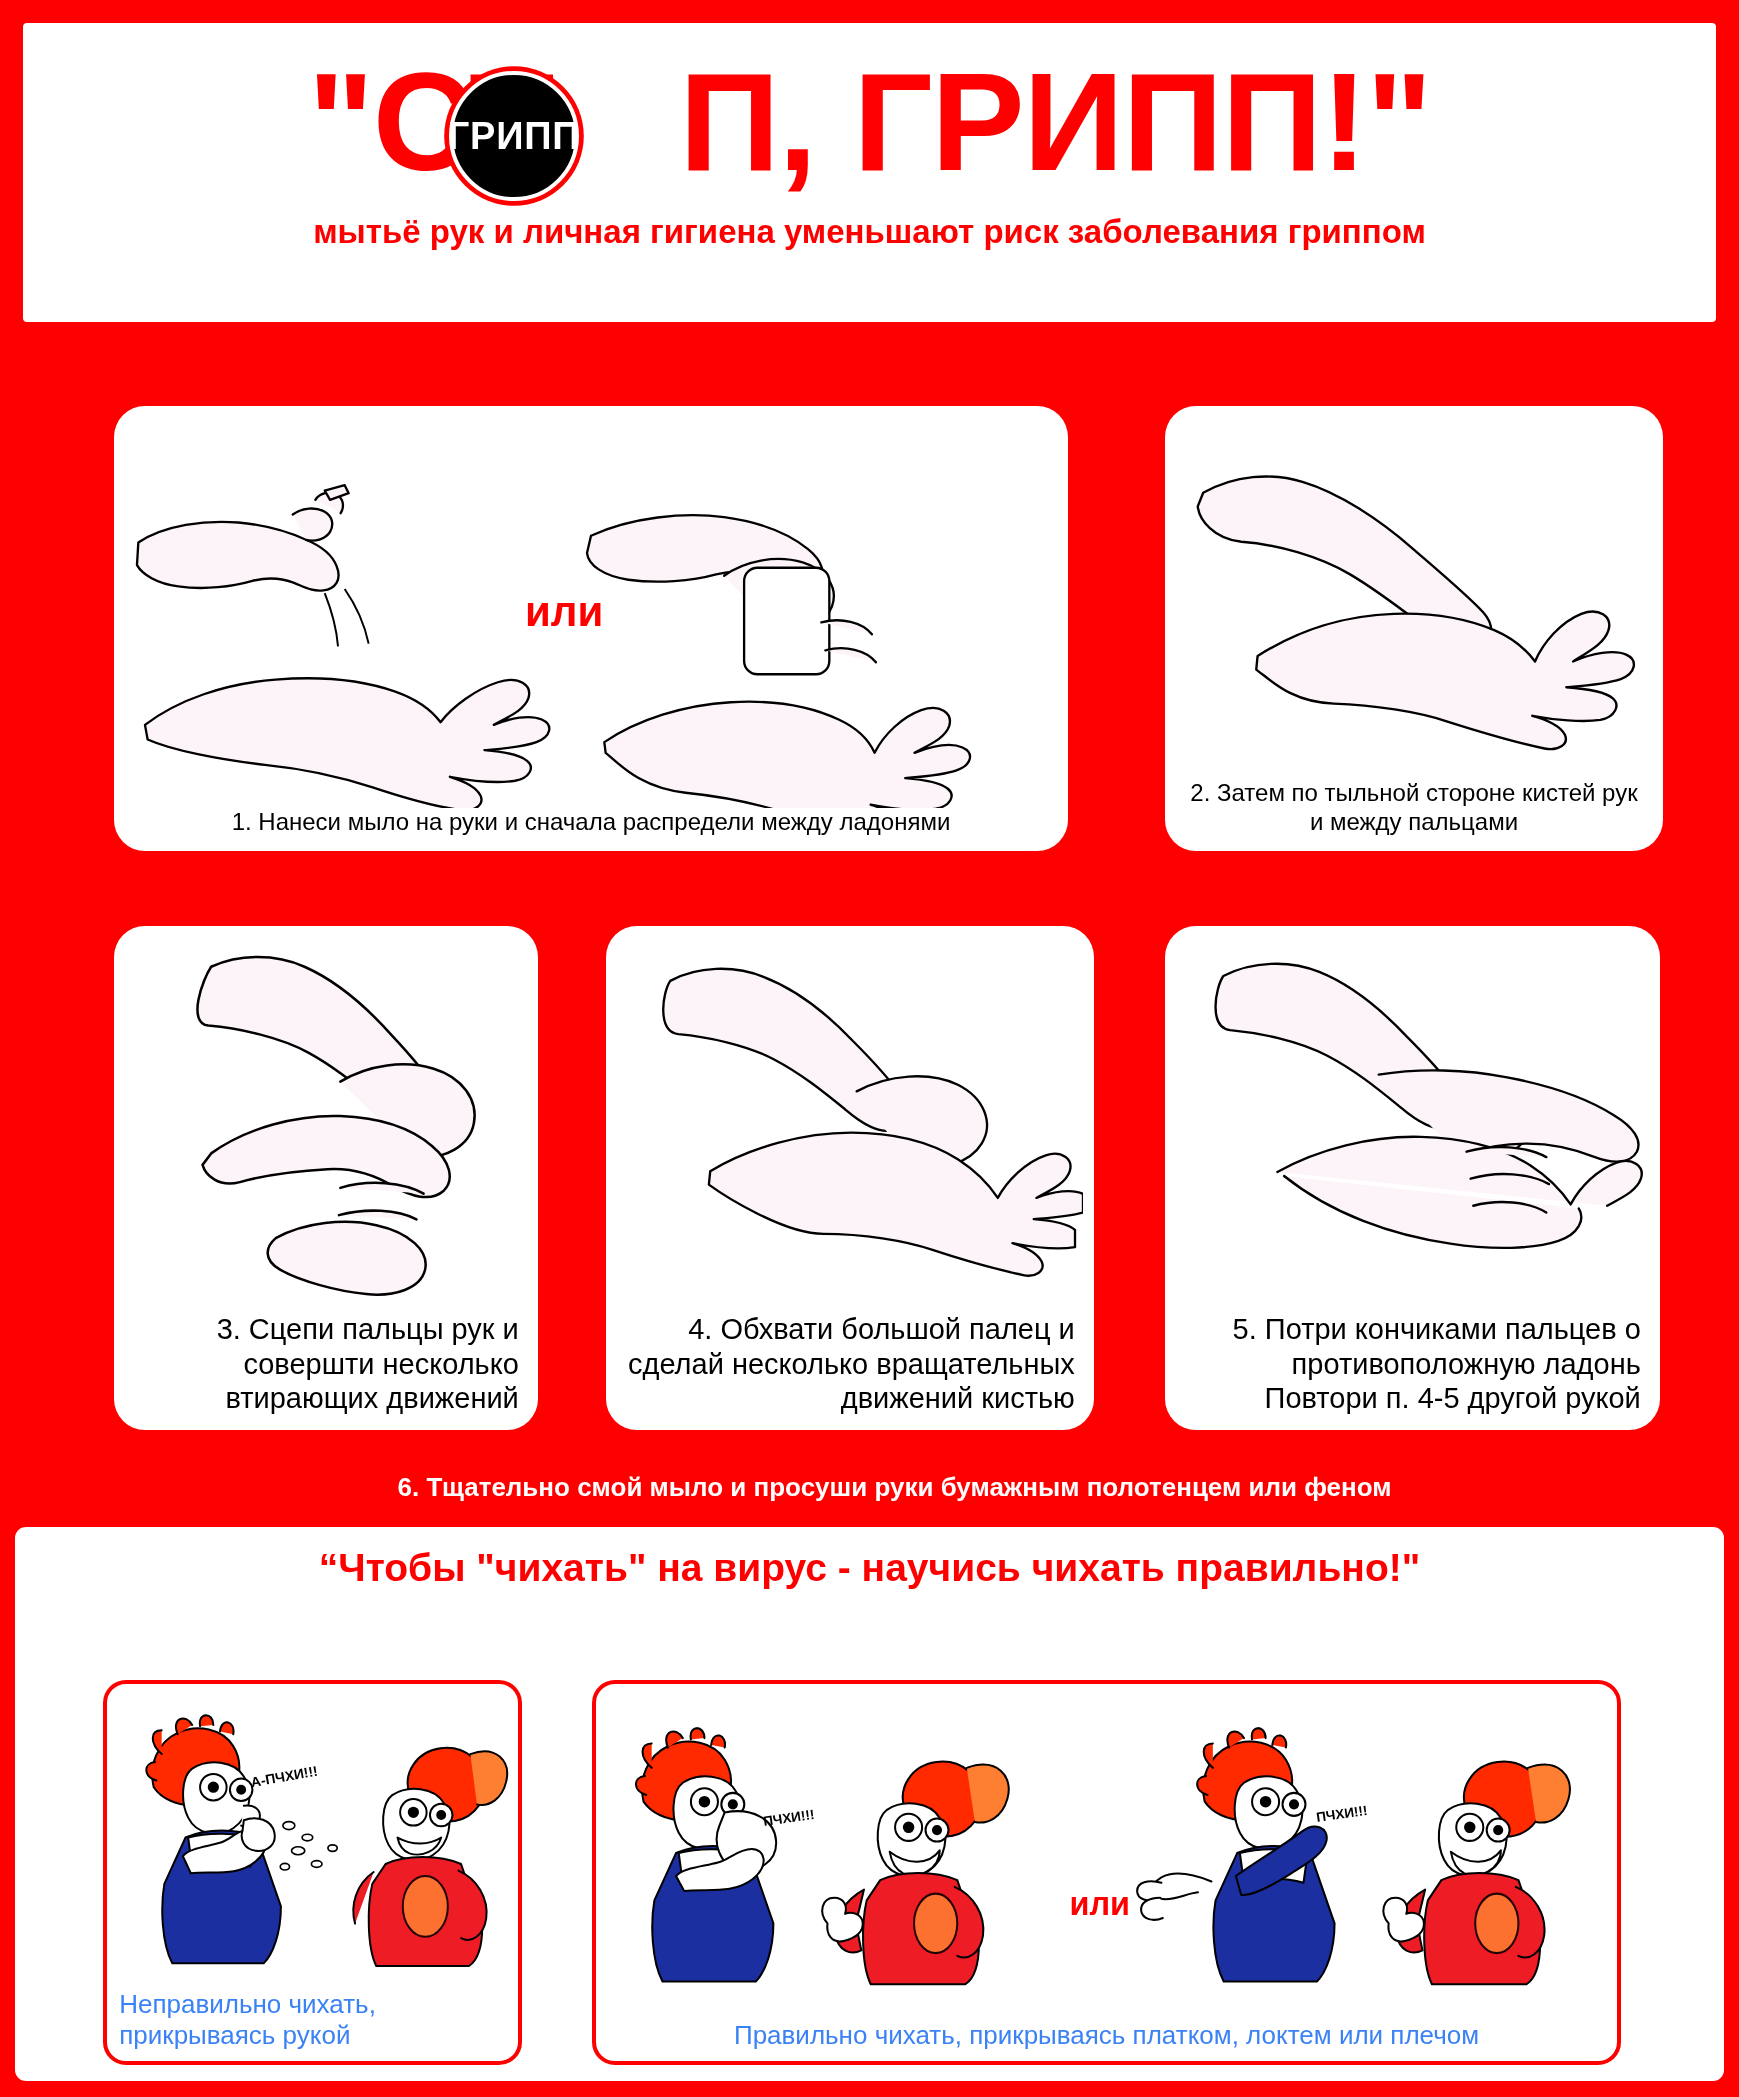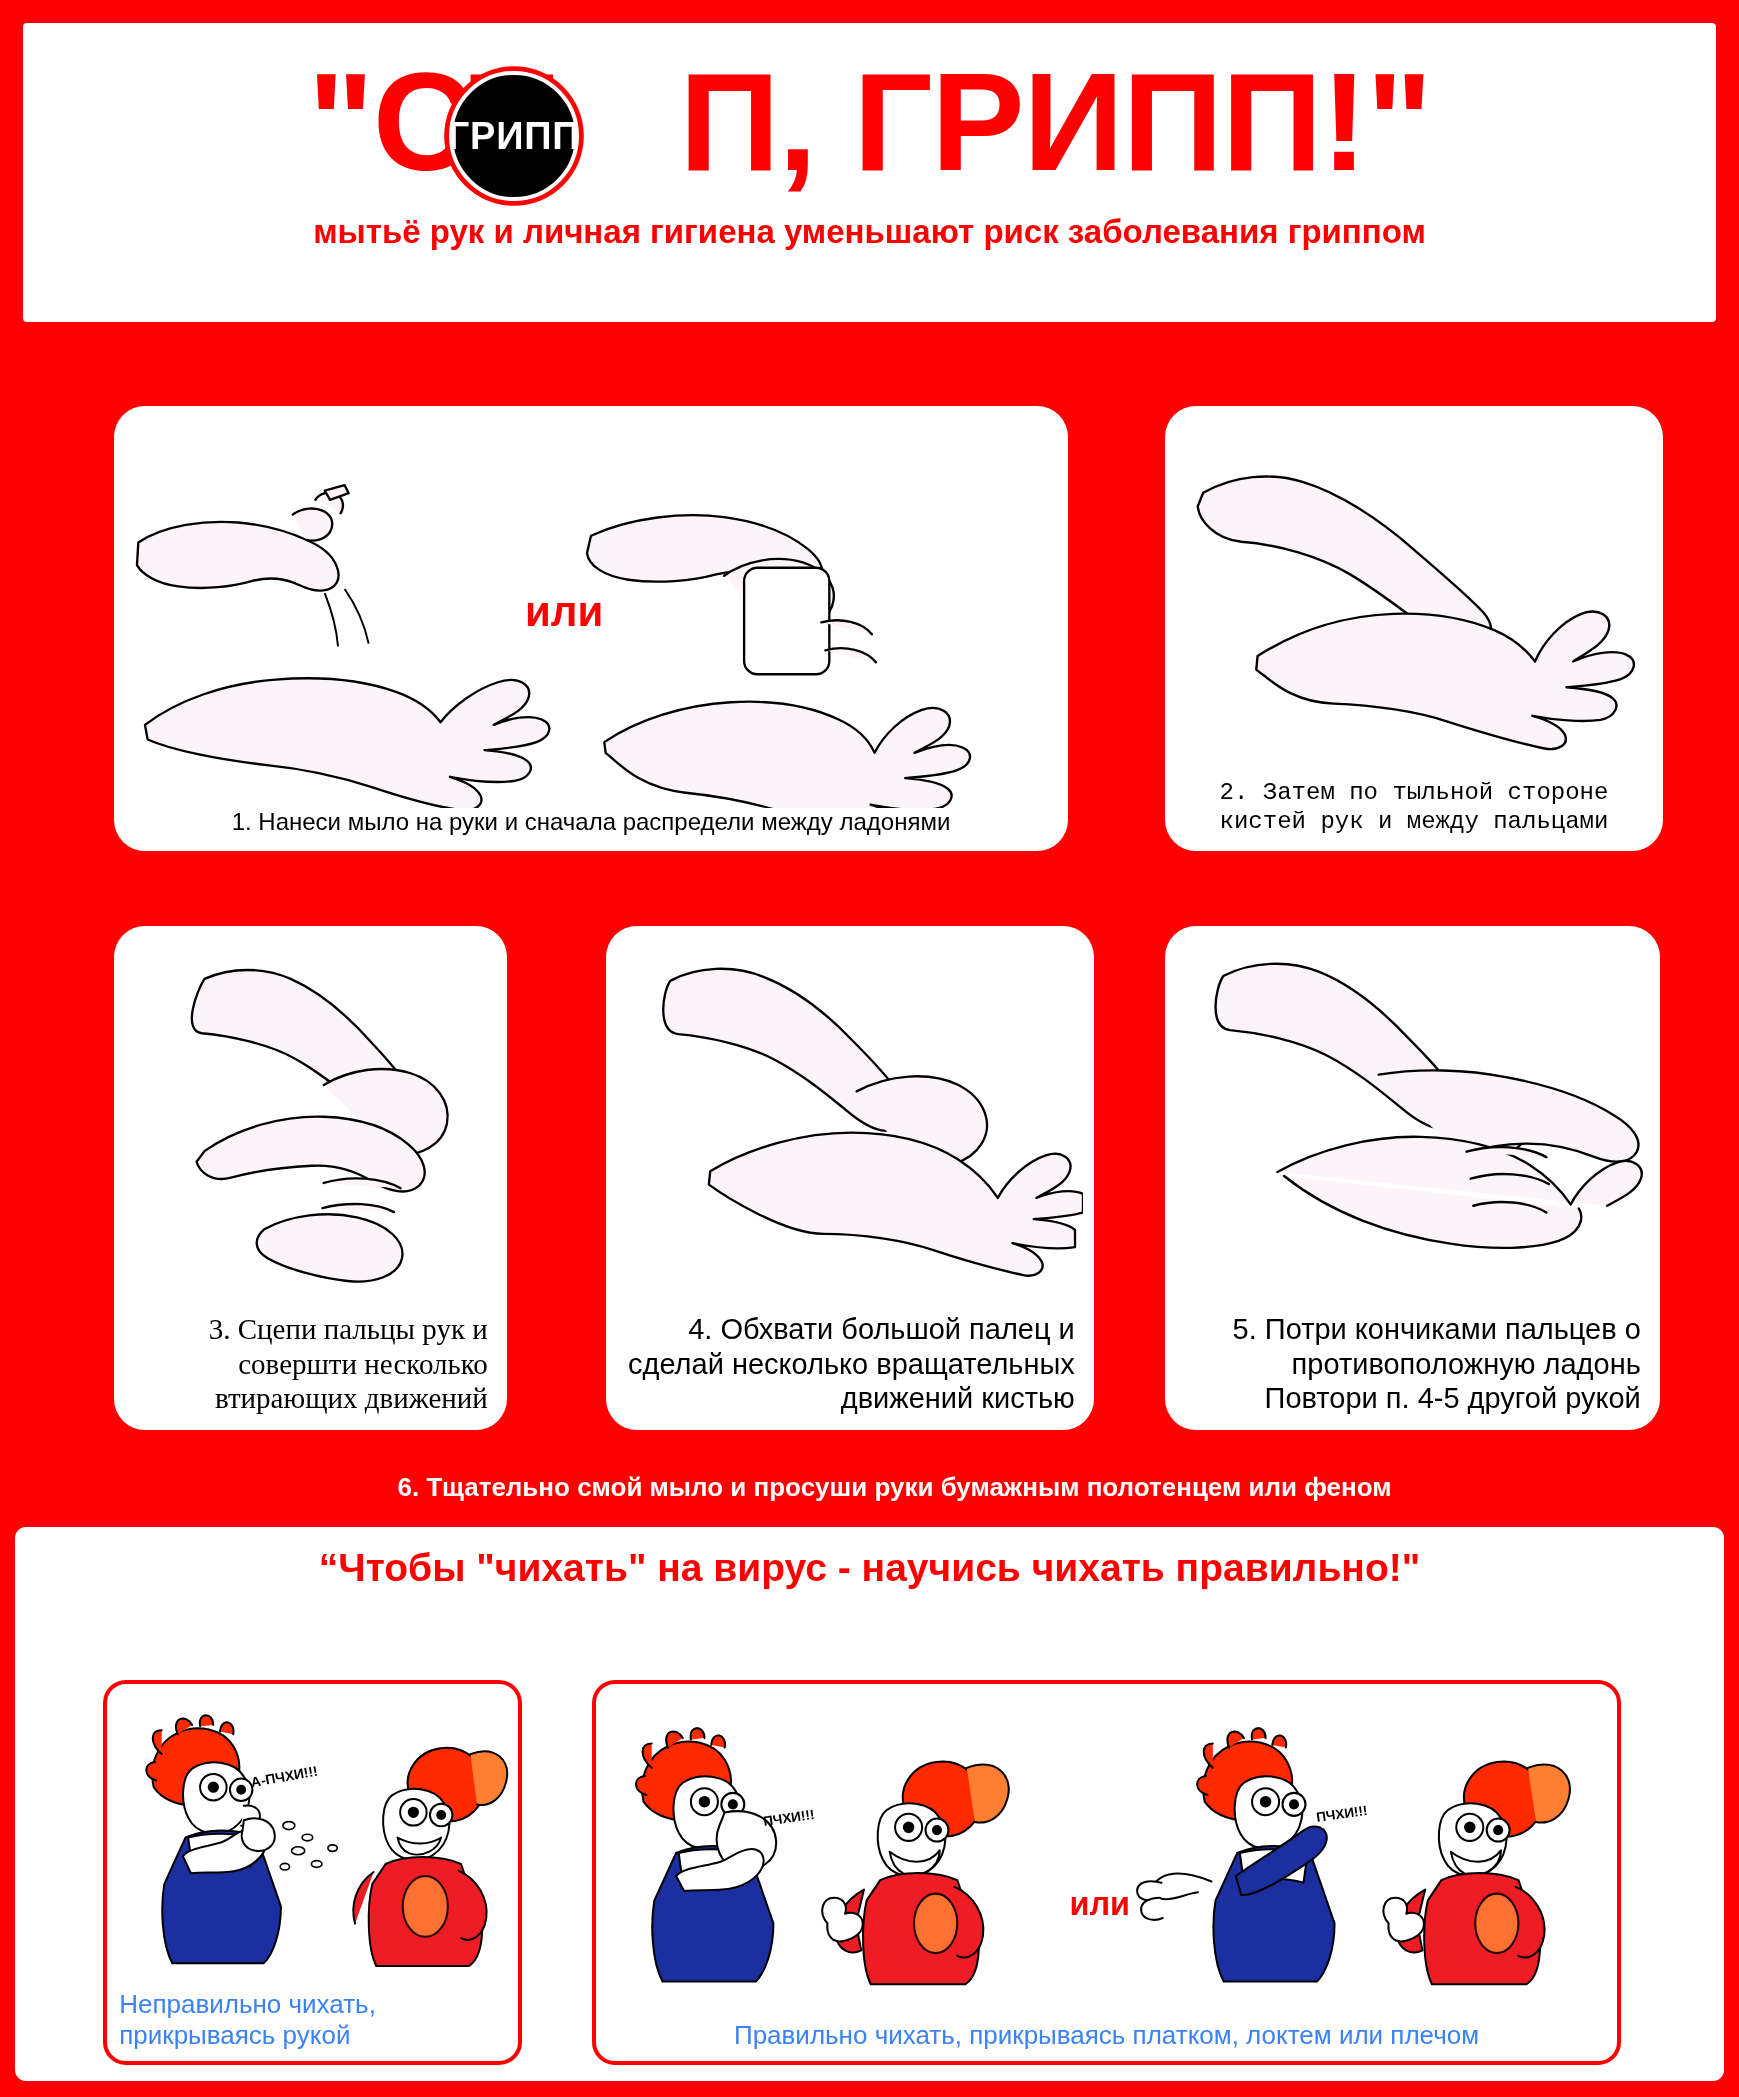--- a/index.html
+++ b/index.html
@@ -208,40 +208,40 @@
           <path d="M720 430 C770 396,840 374,910 370 C980 366,1034 378,1072 396 C1100 409,1118 428,1126 446 C1140 418,1168 392,1196 382 C1224 372,1244 386,1238 406 C1232 424,1208 434,1186 446 C1212 436,1240 430,1258 438 C1276 446,1272 464,1250 472 C1228 480,1196 482,1172 484 C1198 486,1224 490,1236 500 C1248 510,1240 526,1218 530 C1192 534,1152 530,1120 524 C1140 530,1160 540,1166 552 C1172 566,1158 576,1138 574 C1102 570,1046 554,1004 540 C962 526,902 512,842 506 C772 498,742 462,722 446 Z"></path>
           <path d="M1046 250 C1076 242,1108 250,1122 268"></path>
           <path d="M1052 292 C1082 284,1114 292,1128 310"></path>
         </g>
       </svg>
     </div>
     <div class="caption">1.  Нанеси мыло на руки и сначала распредели между ладонями</div>
   </div>
   <div class="or-label" style="left:525px; top:588px;">или</div>
 
-  <div class="card" style="left:1165px; top:406px; width:498px; height:445px;font-family:Liberation Mono, monospace;">
+  <div class="card" style="left:1165px; top:406px; width:498px; height:445px;">
     <div class="art">
       <svg viewBox="0 0 700 430" width="100%" height="100%">
         <g fill="#fdf4f9" stroke="#000000" stroke-width="3.5" stroke-linejoin="round" stroke-linecap="round">
 
           <path d="M40 60 C86 34,140 30,186 44 C240 60,300 100,348 142 C392 180,430 212,452 236 C470 256,466 280,446 288 C424 296,398 282,372 262 C340 238,300 206,256 180 C212 154,150 136,96 132 C56 128,34 100,32 80 Z"></path>
 
           <path d="M120 300 C180 262,250 240,320 238 C380 236,430 246,468 262 C496 274,516 292,528 308
                    C540 280,566 250,596 238 C622 228,642 242,636 262 C630 282,606 294,584 308
                    C612 296,644 290,662 298 C680 306,676 326,654 334 C630 342,598 344,574 346
                    C602 348,630 352,642 362 C654 372,646 390,624 394 C598 398,556 394,524 388
                    C546 394,566 404,572 416 C578 430,562 440,542 436 C504 428,442 410,398 396
                    C356 382,292 372,232 370 C170 368,140 336,118 320 Z"></path>
         </g>
       </svg>
     </div>
     <div class="caption">2. Затем по тыльной стороне кистей рук и между пальцами</div>
   </div>
 
-  <div class="card" style="left:114px; top:926px; width:393px; height:504px;font-family:Liberation Serif, serif;">
+  <div class="card" style="left:114px; top:926px; width:424px; height:504px;">
     <div class="art">
       <svg viewBox="0 0 560 520" width="100%" height="100%">
         <g fill="#fdf4f9" stroke="#000000" stroke-width="3.5" stroke-linejoin="round" stroke-linecap="round">
           <path d="M120 40 C160 22,210 22,250 40 C300 62,340 100,372 136 C402 168,424 196,436 214 C450 234,444 256,424 262 C404 268,382 254,358 234 C328 210,296 182,256 160 C216 138,160 126,116 122 C86 118,108 58,120 40 Z"></path>
           <path d="M300 200 C340 176,390 170,430 182 C470 194,492 226,486 258 C480 290,446 308,408 306"></path>
           <path d="M120 300 C170 264,240 246,300 248 C356 250,400 266,428 290 C452 310,460 336,444 352
                    C426 368,398 360,374 346 C348 330,316 320,282 322 C244 324,196 330,160 340
                    C130 348,112 330,108 316 Z"></path>
           <path d="M210 418 C250 396,306 390,350 400 C396 410,424 436,418 462 C412 488,376 500,336 496
                    C296 492,244 478,216 462 C192 448,196 430,210 418 Z"></path>

